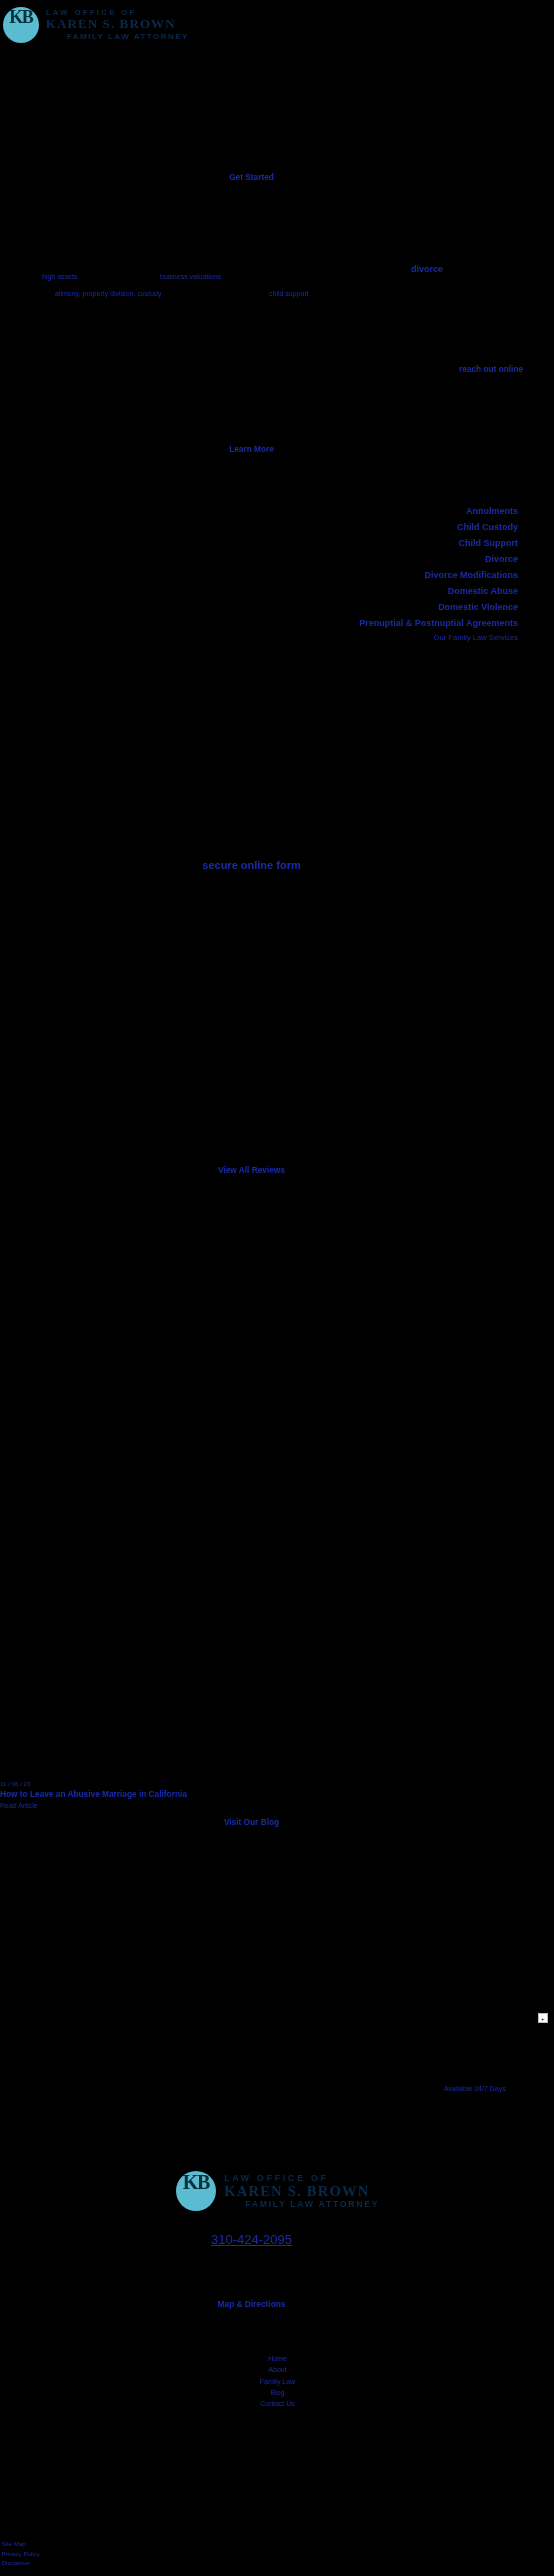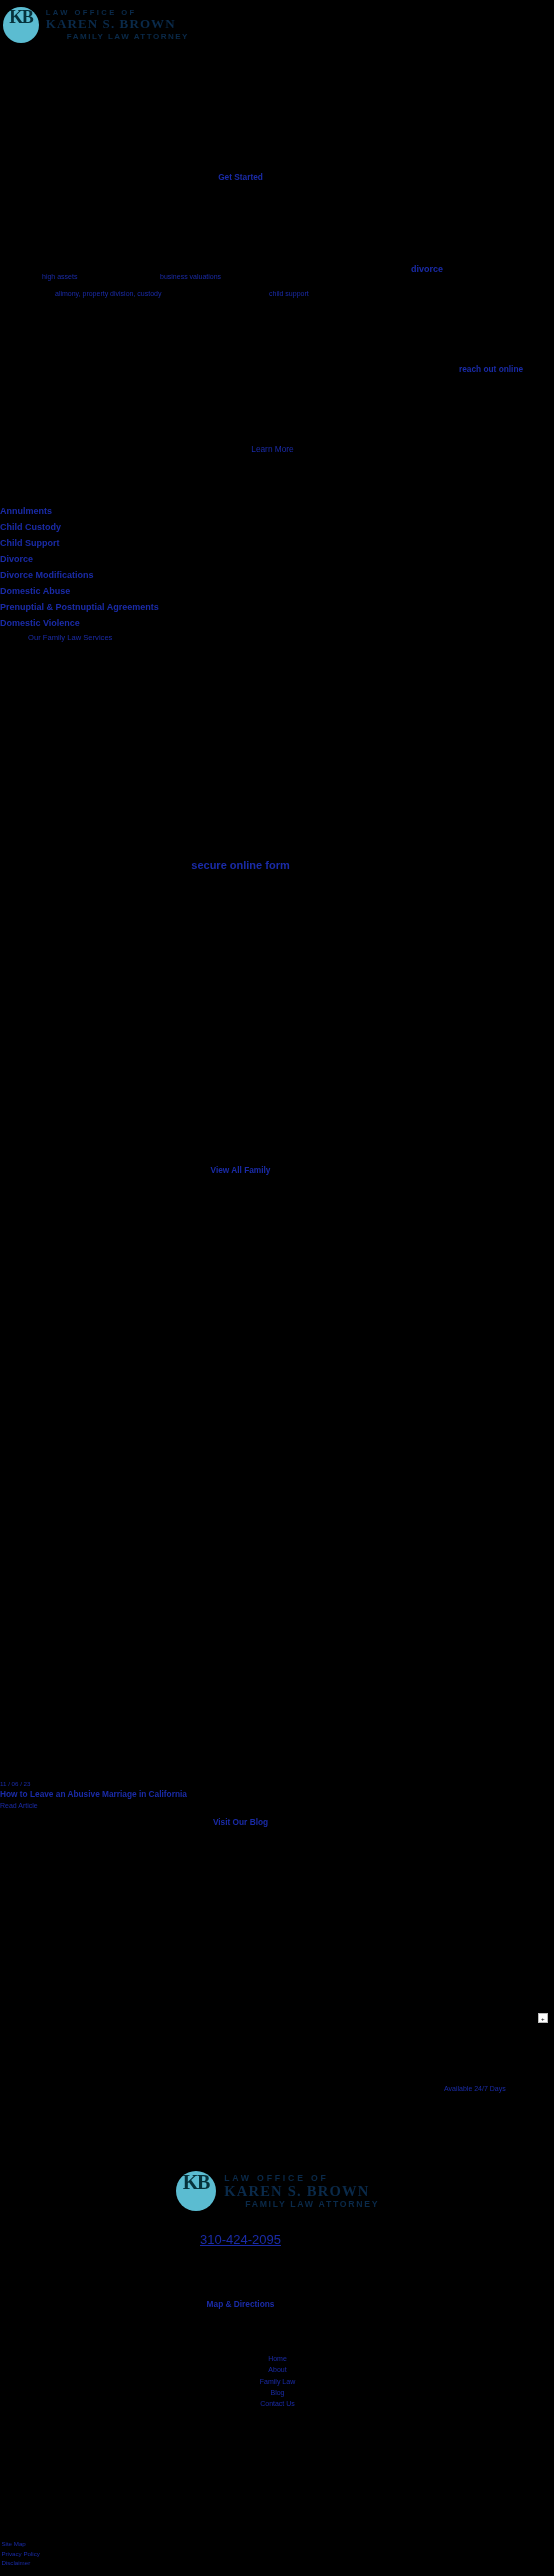--- a/index.html
+++ b/index.html
@@ -39,35 +39,35 @@
     font-family: "Liberation Serif", serif;
     font-size: 13px; letter-spacing: 1.1px; color: #0a2a4a; font-weight: 700;
   }
   .logo-l3 {
     font-family: "Liberation Sans", sans-serif;
     font-size: 8px; letter-spacing: 1.5px; color: #0a2a4a; font-weight: 700; padding-left: 21px;
   }
 
   
   .abs { position: absolute; white-space: nowrap; }
-  .ctr { left: 0; width: 481px; text-align: center; }
+  .ctr { left: 11px; width: 481px; text-align: center; }
 
   .hero-cta { top: 172px; font-size: 8.3px; font-weight: 700; color: #1a2ba8; }
-  .hero-cta-sub { top: 444px; font-size: 8.3px; font-weight: 400; color: #1a2ba8; margin-left: 32px; }
+  .hero-cta-sub { top: 444px; font-size: 8.3px; font-weight: 700; color: #1a2ba8; }
 
   .nav-row { position: absolute; top: 273px; left: 0; width: 555px; }
   .nav-row .n { position: absolute; font-size: 7px; color: #1a2ba8; }
 
   .kw-row { position: absolute; top: 290px; left: 0; width: 555px; }
   .kw-row .n { position: absolute; font-size: 7px; color: #1a2ba8; }
 
   .divorce-word { top: 264px; left: 411px; font-size: 9px; font-weight: 700; color: #1a2ba8; }
   .reach-out { top: 364px; left: 459px; font-size: 8.3px; font-weight: 700; color: #1a2ba8; }
 
-  .services-list { position: absolute; top: 503px; left: 0; width: 518px; text-align: left; }
+  .services-list { position: absolute; top: 503px; left: 0; width: 518px; text-align: right; }
   .services-list div {
     font-size: 9px; font-weight: 700; color: #1a2ba8; line-height: 1.78;
   }
   .services-tagline { font-size: 7.6px !important; font-weight: 400 !important; color: #1a2ba8; padding-left: 28px; }
 
   .secure-form { top: 859px; font-size: 11px; font-weight: 700; color: #1a2ba8; }
   .view-all { top: 1165px; font-size: 8.3px; font-weight: 700; color: #1a2ba8; }
 
   
   .blog-block { position: absolute; top: 1780px; left: 0; width: 503px; }
@@ -139,28 +139,28 @@
 
 <div class="abs ctr hero-cta-sub">Learn More</div>
 
 <div class="services-list">
   <div>Annulments</div>
   <div>Child Custody</div>
   <div>Child Support</div>
   <div>Divorce</div>
   <div>Divorce Modifications</div>
   <div>Domestic Abuse</div>
+  <div>Domestic Violence</div>
   <div>Prenuptial &amp; Postnuptial Agreements</div>
-  <div>Domestic Violence</div>
   <div class="services-tagline">Our Family Law Services</div>
 </div>
 
 <div class="abs ctr secure-form">secure online form</div>
 
-<div class="abs ctr view-all">View All Family</div>
+<div class="abs ctr view-all">View All Reviews</div>
 
 <div class="blog-block">
   <div class="blog-date">11 / 06 / 23</div>
   <div class="blog-title">How to Leave an Abusive Marriage in California</div>
   <div class="blog-read">Read Article</div>
 </div>
 <div class="abs ctr visit-blog">Visit Our Blog</div>
 
 <div class="float-badge">+</div>
 

